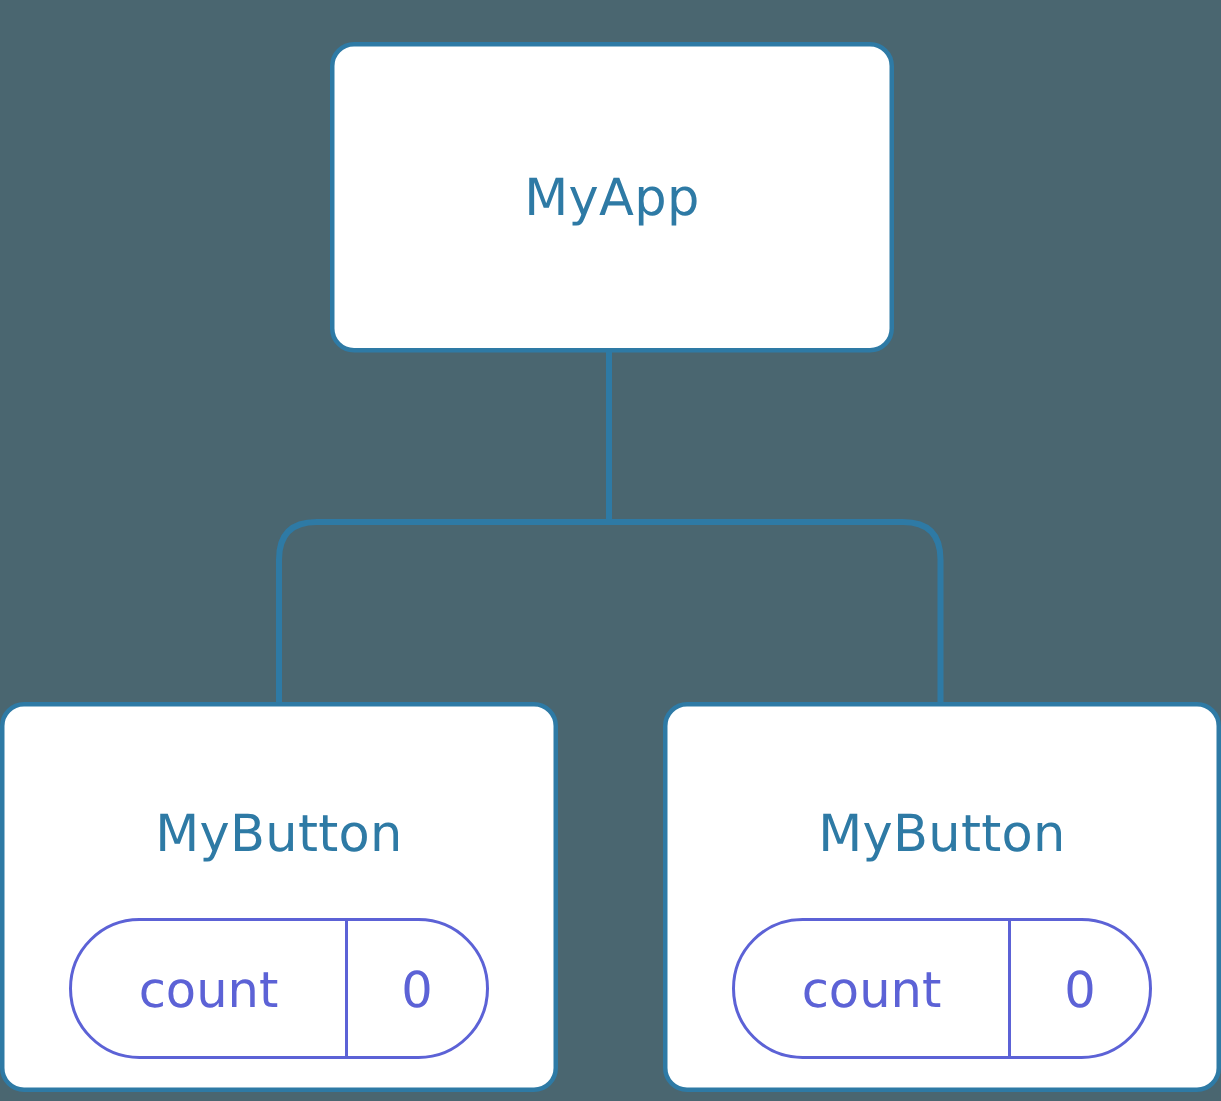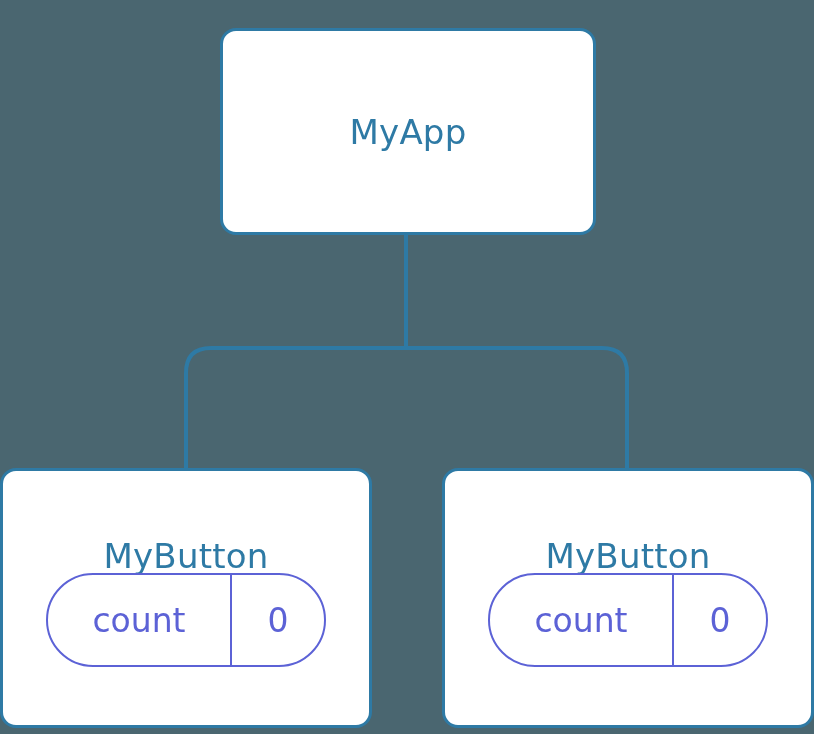--- a/index.html
+++ b/index.html
@@ -79,20 +79,21 @@
     left: 0px;
     width: 372px;
   }
   #node-child-1 {
     left: 442px;
     width: 372px;
   }
 
   
   .state-pill {
+    margin-top: 39px;
     box-sizing: border-box;
     height: 94px;
     border: 2px solid #5c62d6;
     border-radius: 47px;
     display: flex;
     align-items: stretch;
     background: #ffffff;
     overflow: hidden;
   }
   .pill-key {

